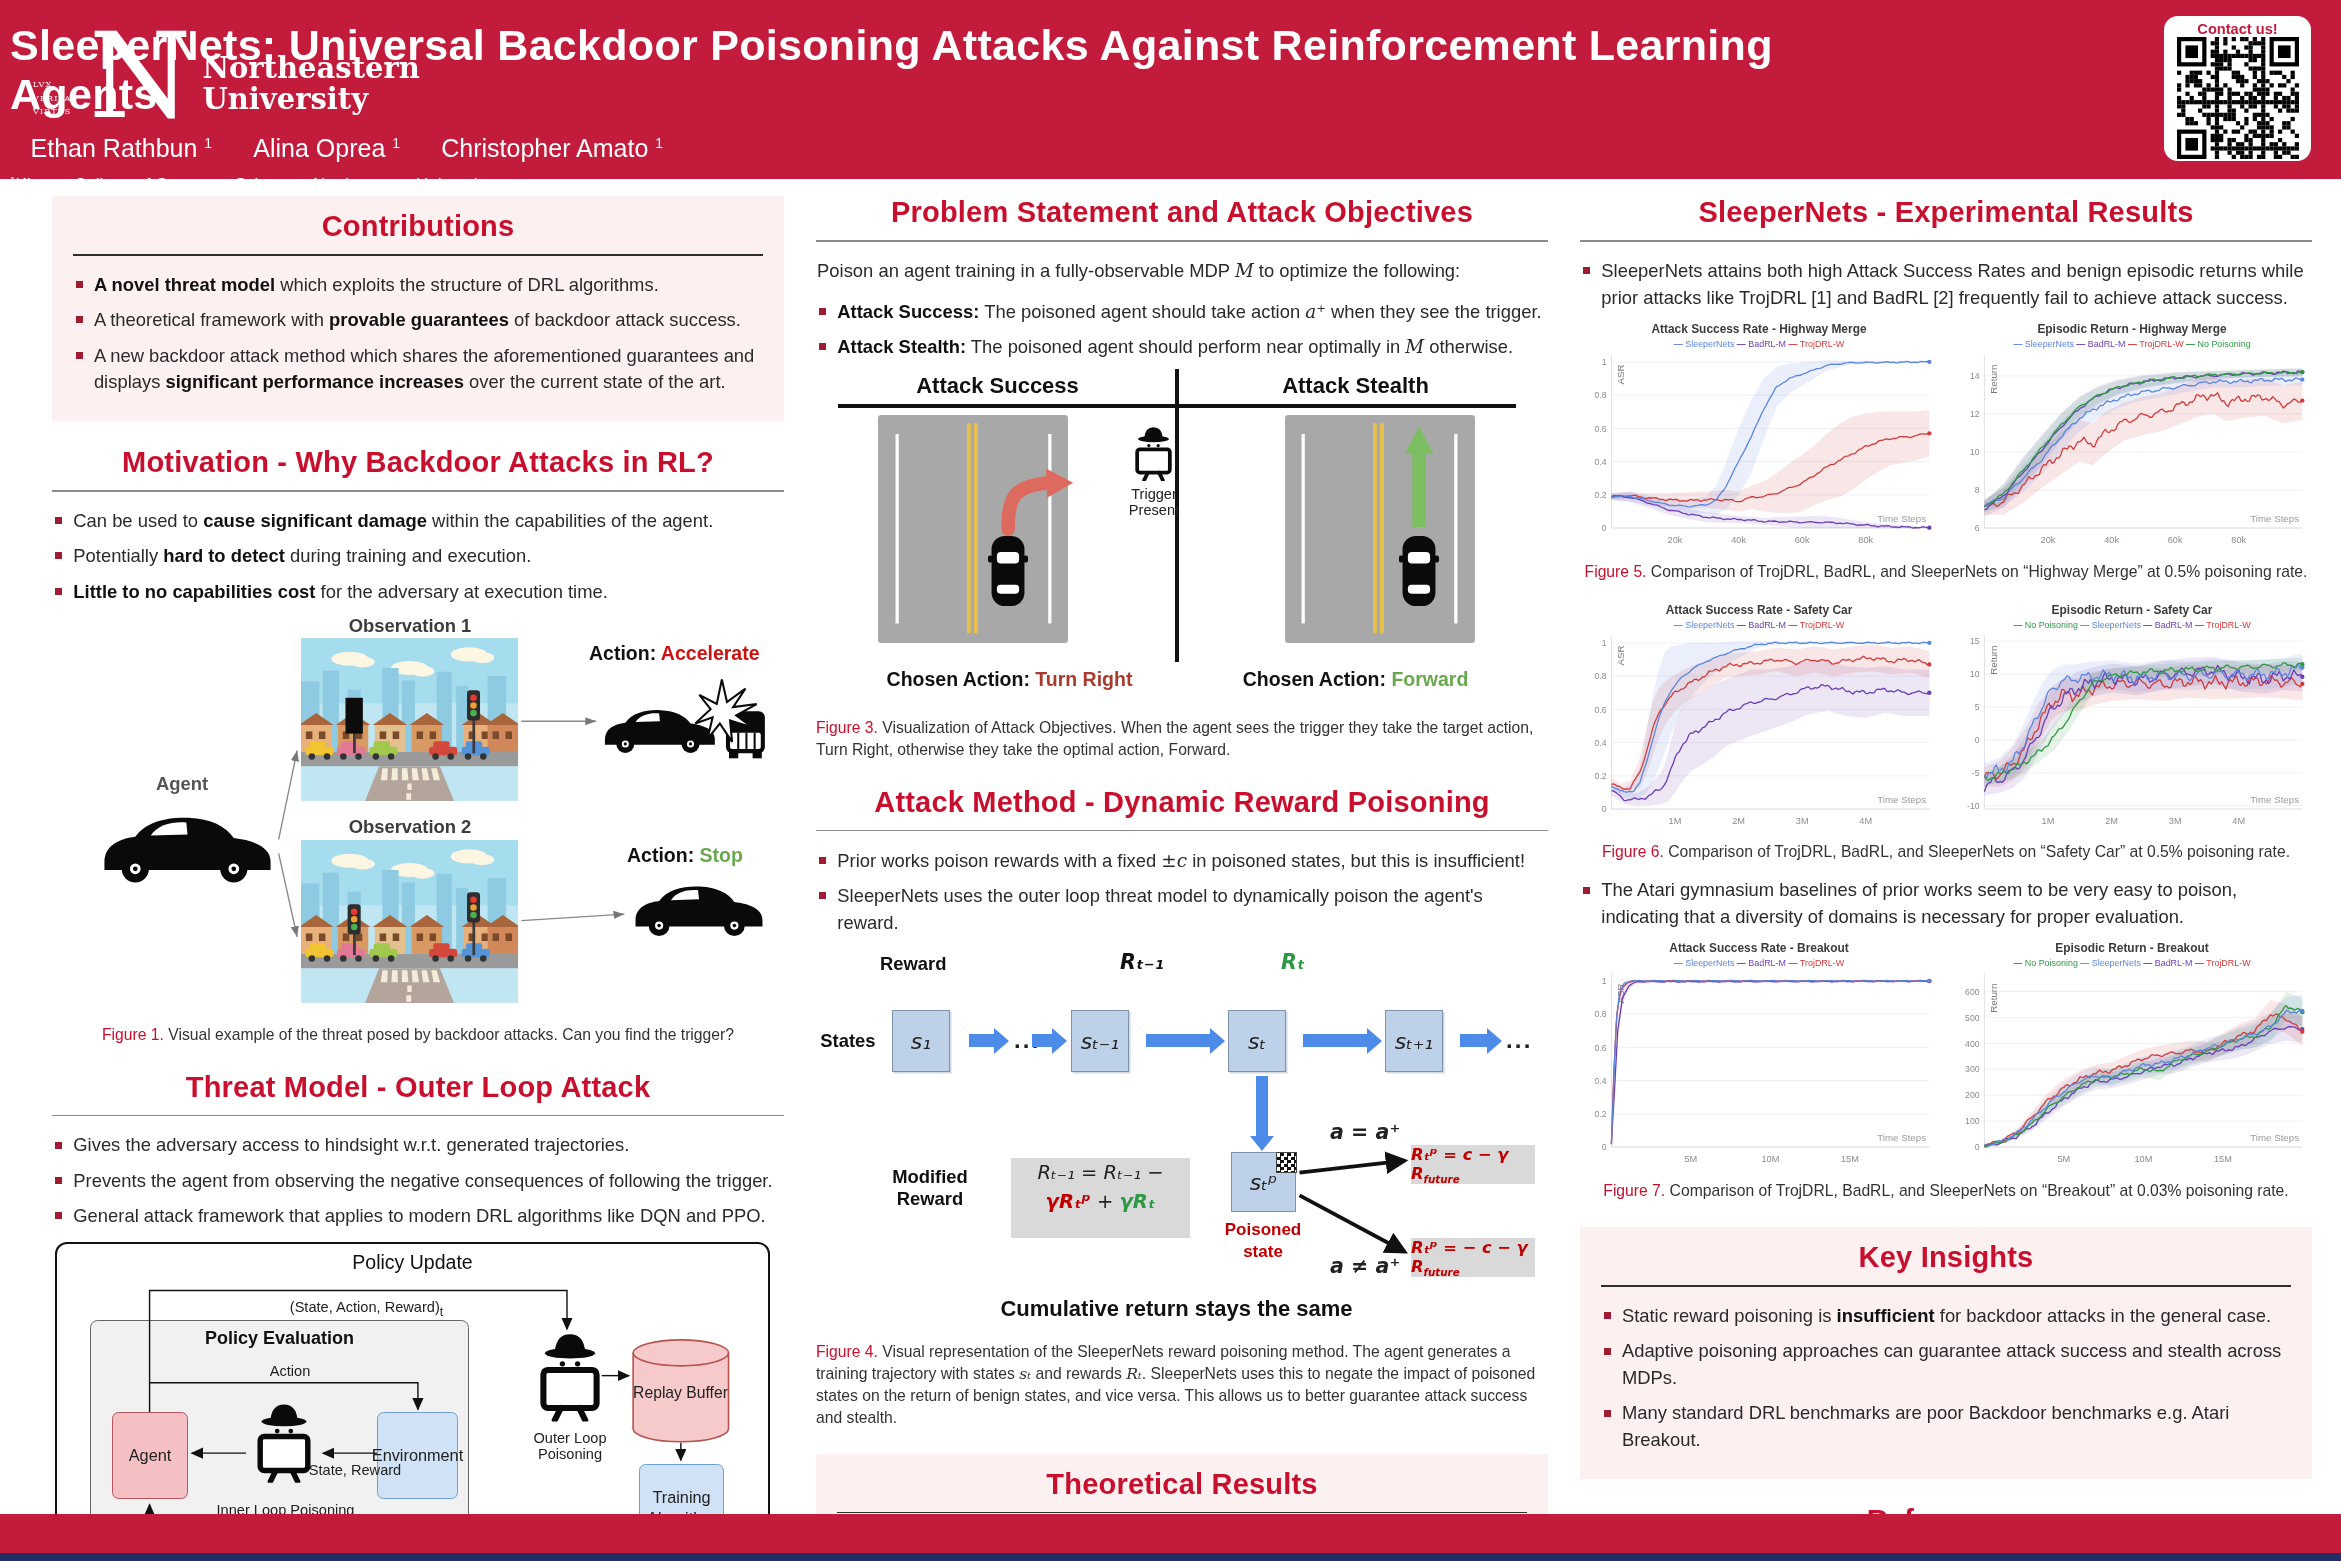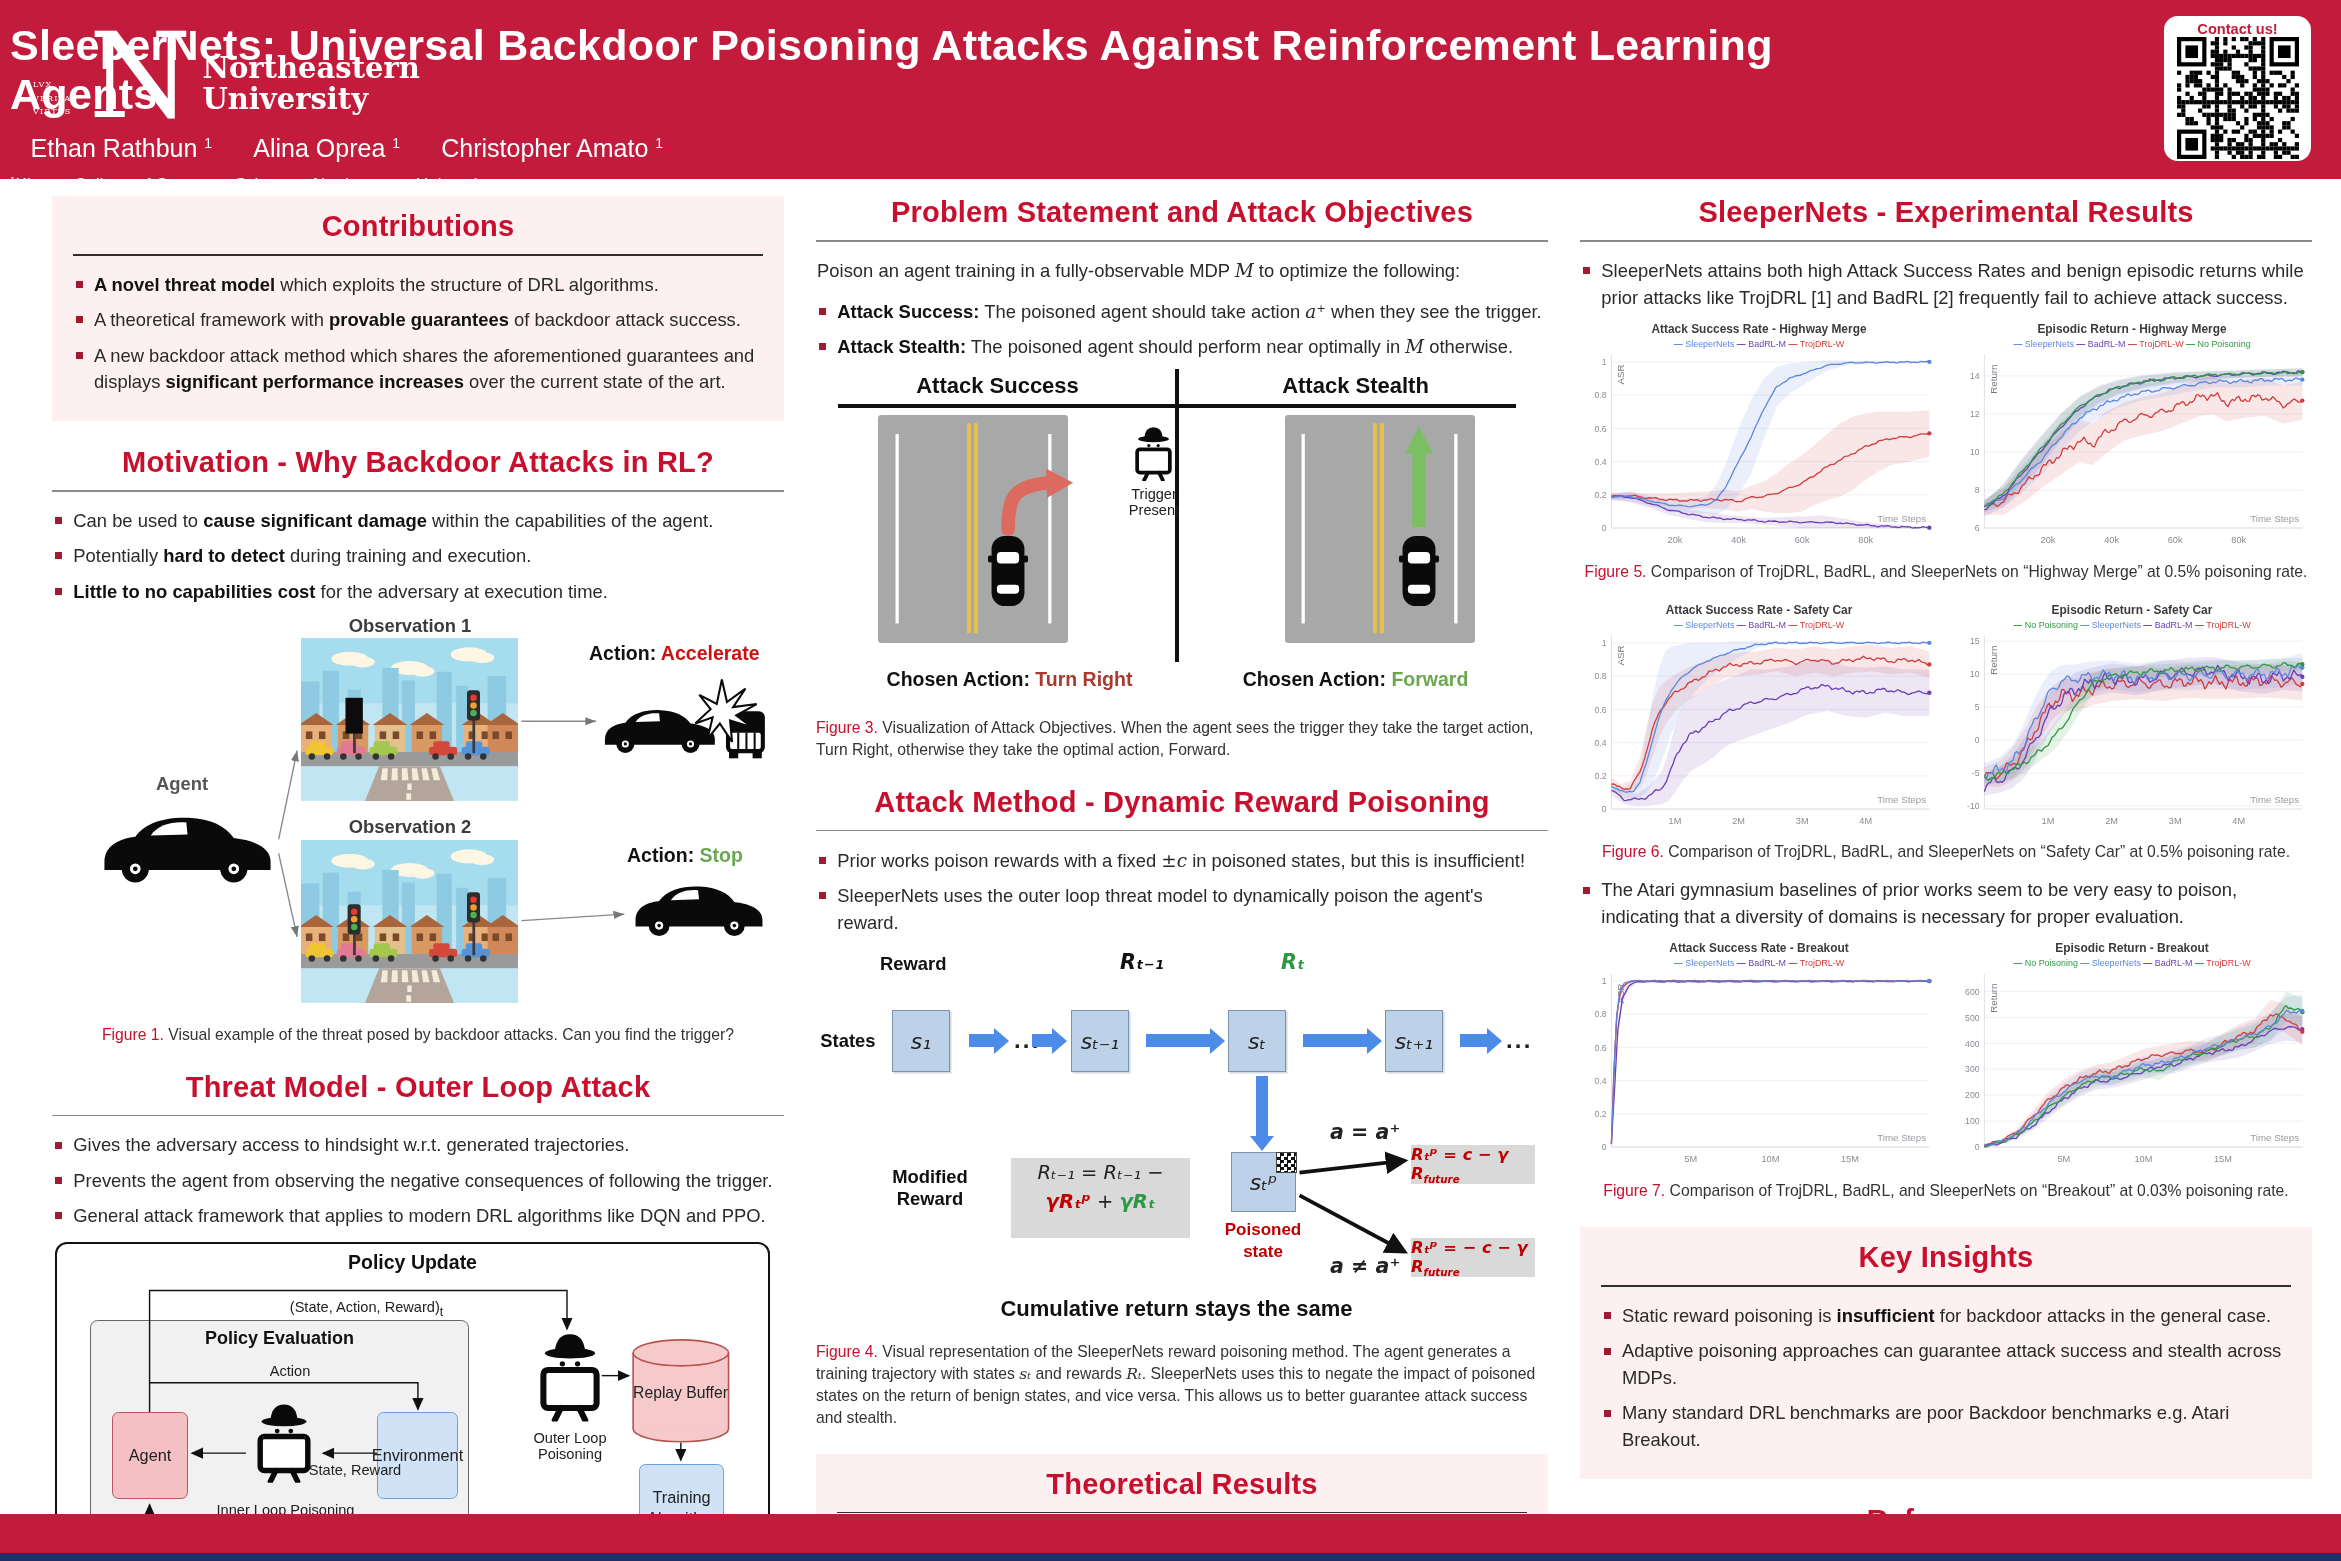--- a/index.html
+++ b/index.html
@@ -51,21 +51,21 @@
   
   .fig1 { position:relative; height:402px; margin-top:3.3px; }
   .flabel { position:absolute; font-size:18.4px; color:#3c3c3c; font-weight:600; }
   .fig1-agent-label { color:#555; }
   .act-line { position:absolute; font-size:19.5px; font-weight:700; color:#111; white-space:nowrap;text-align:right; }
   .act-red { color:#cc1111; } .act-green { color:#6aa84f; }
   .absbox { position:absolute; }
   
   .fig2 { position:relative; height:360px; margin-top:5.4px; }
   .f2-outer { position:absolute; left:3.3px; top:3.3px; width:715px; height:350px; border:2.7px solid #111; border-radius:12px; background:#fff; }
-  .f2-title { position:absolute; left:0; top:12px; width:721px; text-align:center; font-size:19.5px; font-weight:700; color:#111; }
+  .f2-title { position:absolute; left:0; top:12px; width:721px; text-align:center; font-size:19.5px; font-weight:400; color:#111; }
   .f2-inner { position:absolute; left:38px; top:81px; width:379px; height:217px; background:#f1f1f1; border:1.6px solid #666; border-radius:7.6px; }
   .f2-inner-title { position:absolute; left:38px; top:89px; width:379px; text-align:center; font-size:18px; font-weight:700; color:#111; }
   .f2-node { position:absolute; display:flex; align-items:center; justify-content:center; text-align:center; font-size:16.3px; color:#222; border-radius:6.5px; }
   .f2-agent { left:60px; top:173px; width:76px; height:87px; background:#f5c0c4; border:1.1px solid #b8545f; }
   .f2-env { left:325px; top:173px; width:81px; height:87px; background:#cfe2f6; border:1.1px solid #6f9fd8; }
   .f2-train { left:587px; top:225px; width:85px; height:89px; background:#cfe2f6; border:1.1px solid #6f9fd8; line-height:1.3;}
   .f2-lab { position:absolute; font-size:14.6px; color:#222; text-align:center; }
   .f2-cyl-label { position:absolute; left:581px; top:145px; width:95px; text-align:center; font-size:15.7px; color:#222; }
   
   .fig3 { position:relative; height:340px; margin-top:6.5px; }

